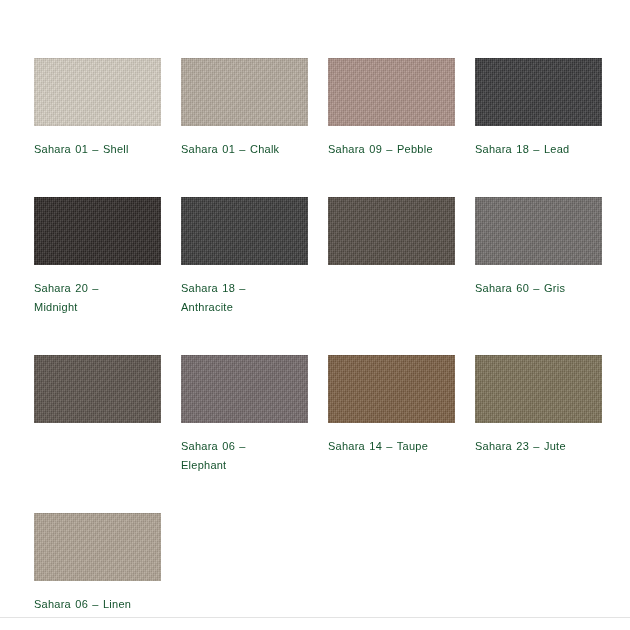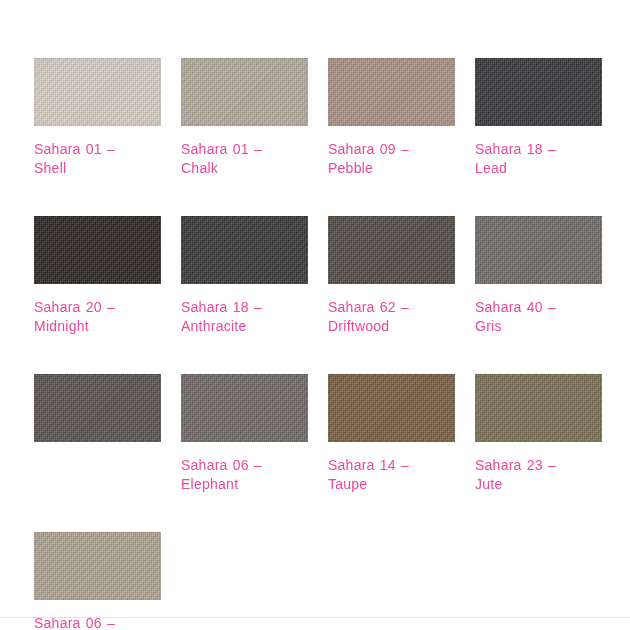--- a/index.html
+++ b/index.html
@@ -67,23 +67,23 @@
       repeating-linear-gradient(135deg,
         rgba(255,255,255,0.035) 0px,
         rgba(255,255,255,0.035) 2px,
         rgba(0,0,0,0.03) 2px,
         rgba(0,0,0,0.03) 5px);
     pointer-events: none;
   }
 
   .swatch-label {
     margin-top: 14px;
-    font-size: 14px;
+    font-size: 11px;
     line-height: 19px;
-    color: #ec4899;
+    color: #14532d;
     letter-spacing: 0.25px;
     max-width: 110px;
     word-spacing: 1px;
   }
 
   #page-rule {
     position: absolute;
     left: 0;
     bottom: 12px;
     width: 630px;
@@ -114,25 +114,24 @@
     <div class="swatch-cell">
       <div class="swatch-chip" style="background-color: rgb(46, 41, 39);"></div>
       <div class="swatch-label">Sahara 20 – Midnight</div>
     </div>
     <div class="swatch-cell">
       <div class="swatch-chip" style="background-color: rgb(59, 59, 59);"></div>
       <div class="swatch-label">Sahara 18 – Anthracite</div>
     </div>
     <div class="swatch-cell">
       <div class="swatch-chip" style="background-color: rgb(84, 76, 69);"></div>
-      <div class="swatch-label">Sahara 62 – Driftwood</div>
     </div>
     <div class="swatch-cell">
       <div class="swatch-chip" style="background-color: rgb(112, 108, 106);"></div>
-      <div class="swatch-label">Sahara 40 – Gris</div>
+      <div class="swatch-label">Sahara 60 – Gris</div>
     </div>
     <div class="swatch-cell">
       <div class="swatch-chip" style="background-color: rgb(92, 83, 76);"></div>
     </div>
     <div class="swatch-cell">
       <div class="swatch-chip" style="background-color: rgb(115, 105, 106);"></div>
       <div class="swatch-label">Sahara 06 – Elephant</div>
     </div>
     <div class="swatch-cell">
       <div class="swatch-chip" style="background-color: rgb(123, 95, 68);"></div>

